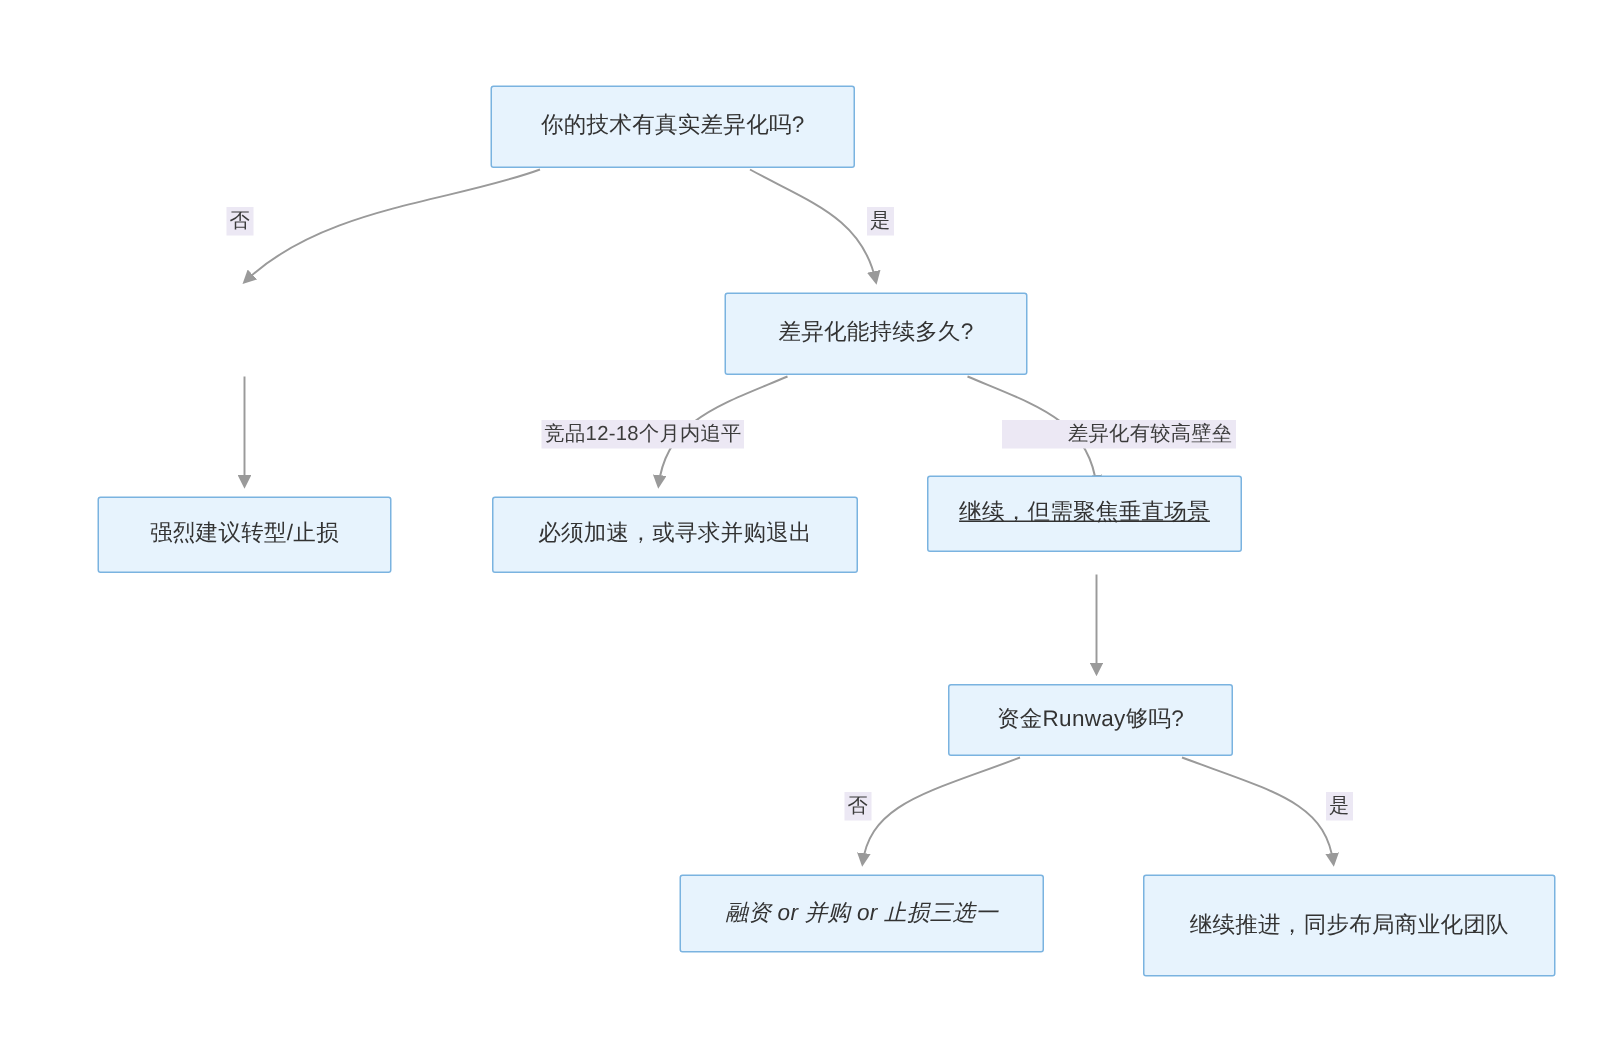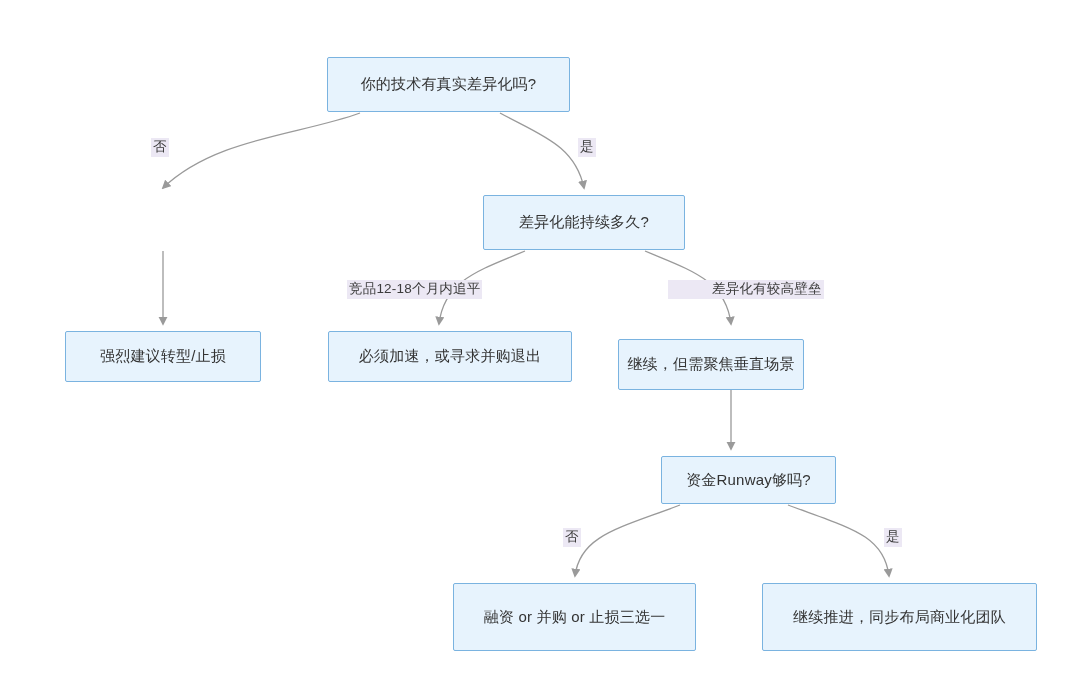--- a/index.html
+++ b/index.html
@@ -92,45 +92,45 @@
   </div>
 
   <div class="node" style="left:483px; top:195px; width:202px; height:55px;">
     <span>差异化能持续多久?</span>
   </div>
 
   <div class="node" style="left:317px; top:331px; width:244px; height:51px;margin-left:11px;">
     <span>必须加速，或寻求并购退出</span>
   </div>
 
-  <div class="node" style="left:618px; top:339px; width:186px; height:51px;">
+  <div class="node" style="left:618px; top:317px; width:210px; height:51px;text-decoration:underline;">
     <span>继续，但需聚焦垂直场景</span>
   </div>
 
-  <div class="node" style="left:661px; top:456px; width:175px; height:48px;">
+  <div class="node" style="left:632px; top:456px; width:190px; height:48px;">
     <span>资金Runway够吗?</span>
   </div>
 
-  <div class="node" style="left:453px; top:583px; width:243px; height:68px;">
+  <div class="node" style="left:453px; top:583px; width:243px; height:52px;font-style:italic;">
     <span>融资 or 并购 or 止损三选一</span>
   </div>
 
   <div class="node" style="left:752px; top:583px; width:275px; height:68px;margin-left:10px;">
     <span>继续推进，同步布局商业化团队</span>
   </div>
 
   <div class="edge-label" style="left:151px; top:138px;">
     <span>否</span>
   </div>
 
   <div class="edge-label" style="left:578px; top:138px;">
     <span>是</span>
   </div>
 
-  <div class="edge-label" style="left:347px; top:280px;">
+  <div class="edge-label" style="left:361px; top:280px;">
     <span>竞品12-18个月内追平</span>
   </div>
 
   <div class="edge-label" style="left:668px; top:280px;padding-left:44px;">
     <span>差异化有较高壁垒</span>
   </div>
 
   <div class="edge-label" style="left:563px; top:528px;">
     <span>否</span>
   </div>

